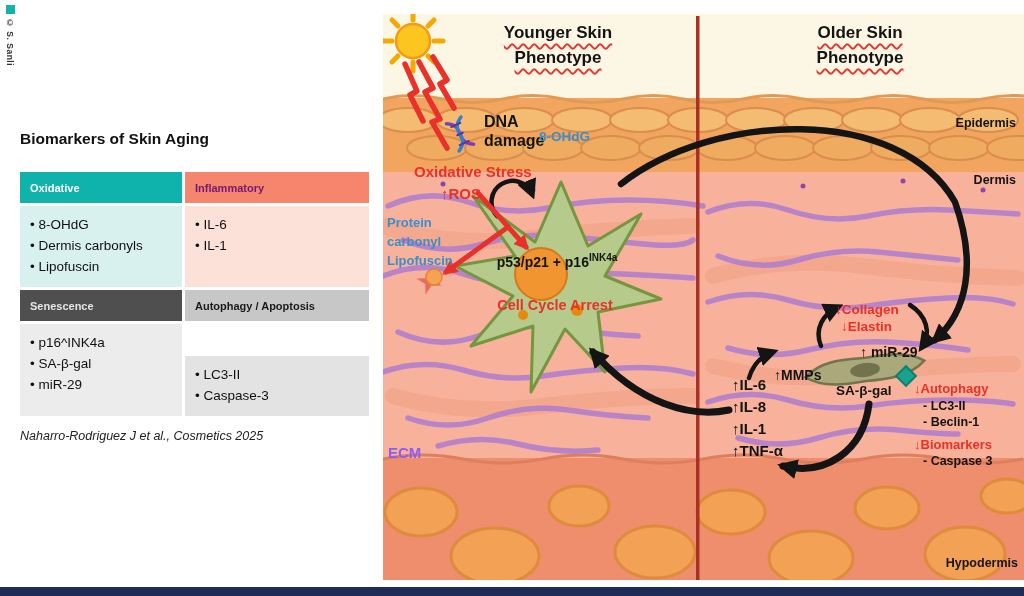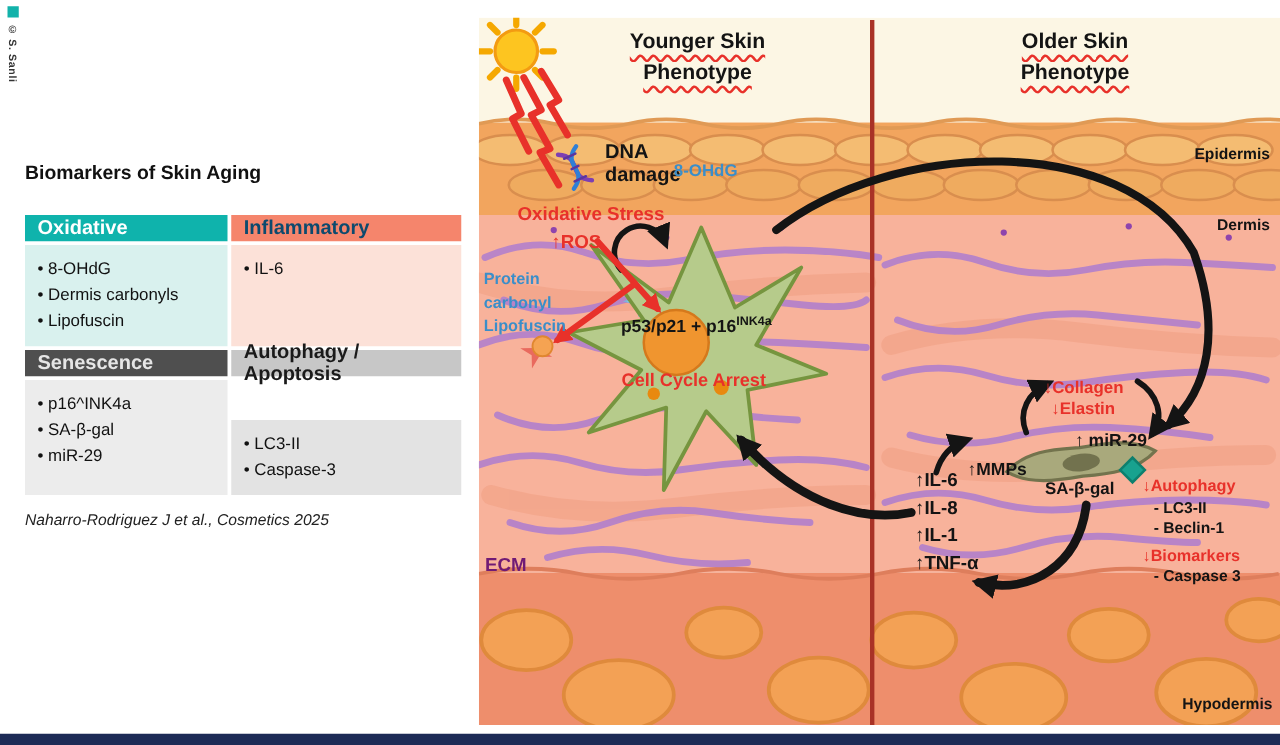--- a/index.html
+++ b/index.html
@@ -8,44 +8,44 @@
 
   
   .credit{position:absolute;left:5px;top:5px;display:flex;flex-direction:column;align-items:center;gap:4px;}
   .credit-square{width:9px;height:9px;background:#12b2aa;}
   .credit-text{writing-mode:vertical-rl;font-size:8.5px;color:#333;letter-spacing:.5px;font-weight:700;}
 
   
   .left-panel{position:absolute;left:20px;top:130px;width:349px;}
   .panel-title{margin:0 0 24px 0;font-size:15.5px;font-weight:800;color:#111;}
   .bio-table{display:grid;grid-template-columns:162px 184px;gap:3px;background:#fff;}
-  .hdr{height:21px;display:flex;align-items:center;padding:0 10px;font-size:16px;font-weight:700;}
+  .hdr{height:31px;display:flex;align-items:center;padding:0 10px;font-size:11px;font-weight:700;}
   .hdr-teal{background:#0fb3ac;color:#ffffff;}
-  .hdr-salmon{background:#f5856c;color:#0c4a6e;}
+  .hdr-salmon{background:#f5856c;color:#701a75;}
   .hdr-dark{background:#4f4f4f;color:#e5e5e5;}
   .hdr-lgray{background:#c7c7c7;color:#1a1a1a;}
   .cl{margin:0;padding:8px 6px 10px 10px;list-style:none;}
   .cl li{font-size:13.5px;line-height:21px;color:#111;}
   .cl li::before{content:"•  ";}
   .bg-teal{background:#d9f1ee;}
   .bg-salmon{background:#fce1d8;}
   .bg-gray1{background:#ececec;}
   .bg-gray2{background:#e3e3e3;margin-top:32px;}
   .citation{margin-top:13px;font-size:12.5px;font-style:italic;color:#222;}
 
   
   .diagram{position:absolute;left:383px;top:14px;width:641px;height:566px;overflow:hidden;}
   .diagram svg{position:absolute;left:0;top:0;}
   .dl{position:absolute;font-weight:700;color:#141414;white-space:nowrap;}
   .title{font-size:17px;font-weight:800;text-align:center;line-height:25px;transform:translateX(-50%);}
   .title span{display:block;text-decoration:underline wavy #e8312a 2px;text-underline-offset:5px;}
   .layer-lbl{font-size:12.5px;font-weight:800;}
   .red{color:#e8312a;}
   .blue{color:#3b8ec9;}
-  .purple{color:#701a75;}
+  .purple{color:#8b5cf6;}
   .stack15 div{line-height:22px;font-size:15px;font-weight:800;}
   .small-ind{padding-left:9px;font-size:12.5px;line-height:16.5px;color:#141414;}
   sup{font-size:10px;font-weight:800;}
 
   .bottom-bar{position:absolute;left:0;bottom:0;width:1024px;height:9px;background:#1d2b56;}
 </style>
 </head>
 <body>
 
 <div class="page">
@@ -60,20 +60,21 @@
     <div class="bio-table">
       <div class="hdr hdr-teal">Oxidative</div>
       <div class="hdr hdr-salmon">Inflammatory</div>
       <ul class="cl bg-teal">
         <li>8-OHdG</li>
         <li>Dermis carbonyls</li>
         <li>Lipofuscin</li>
       </ul>
       <ul class="cl bg-salmon">
         <li>IL-6</li>
+        <li>IL-1</li>
       </ul>
       <div class="hdr hdr-dark">Senescence</div>
       <div class="hdr hdr-lgray">Autophagy / Apoptosis</div>
       <ul class="cl bg-gray1">
         <li>p16^INK4a</li>
         <li>SA-β-gal</li>
         <li>miR-29</li>
       </ul>
       <ul class="cl bg-gray2">
         <li>LC3-II</li>

